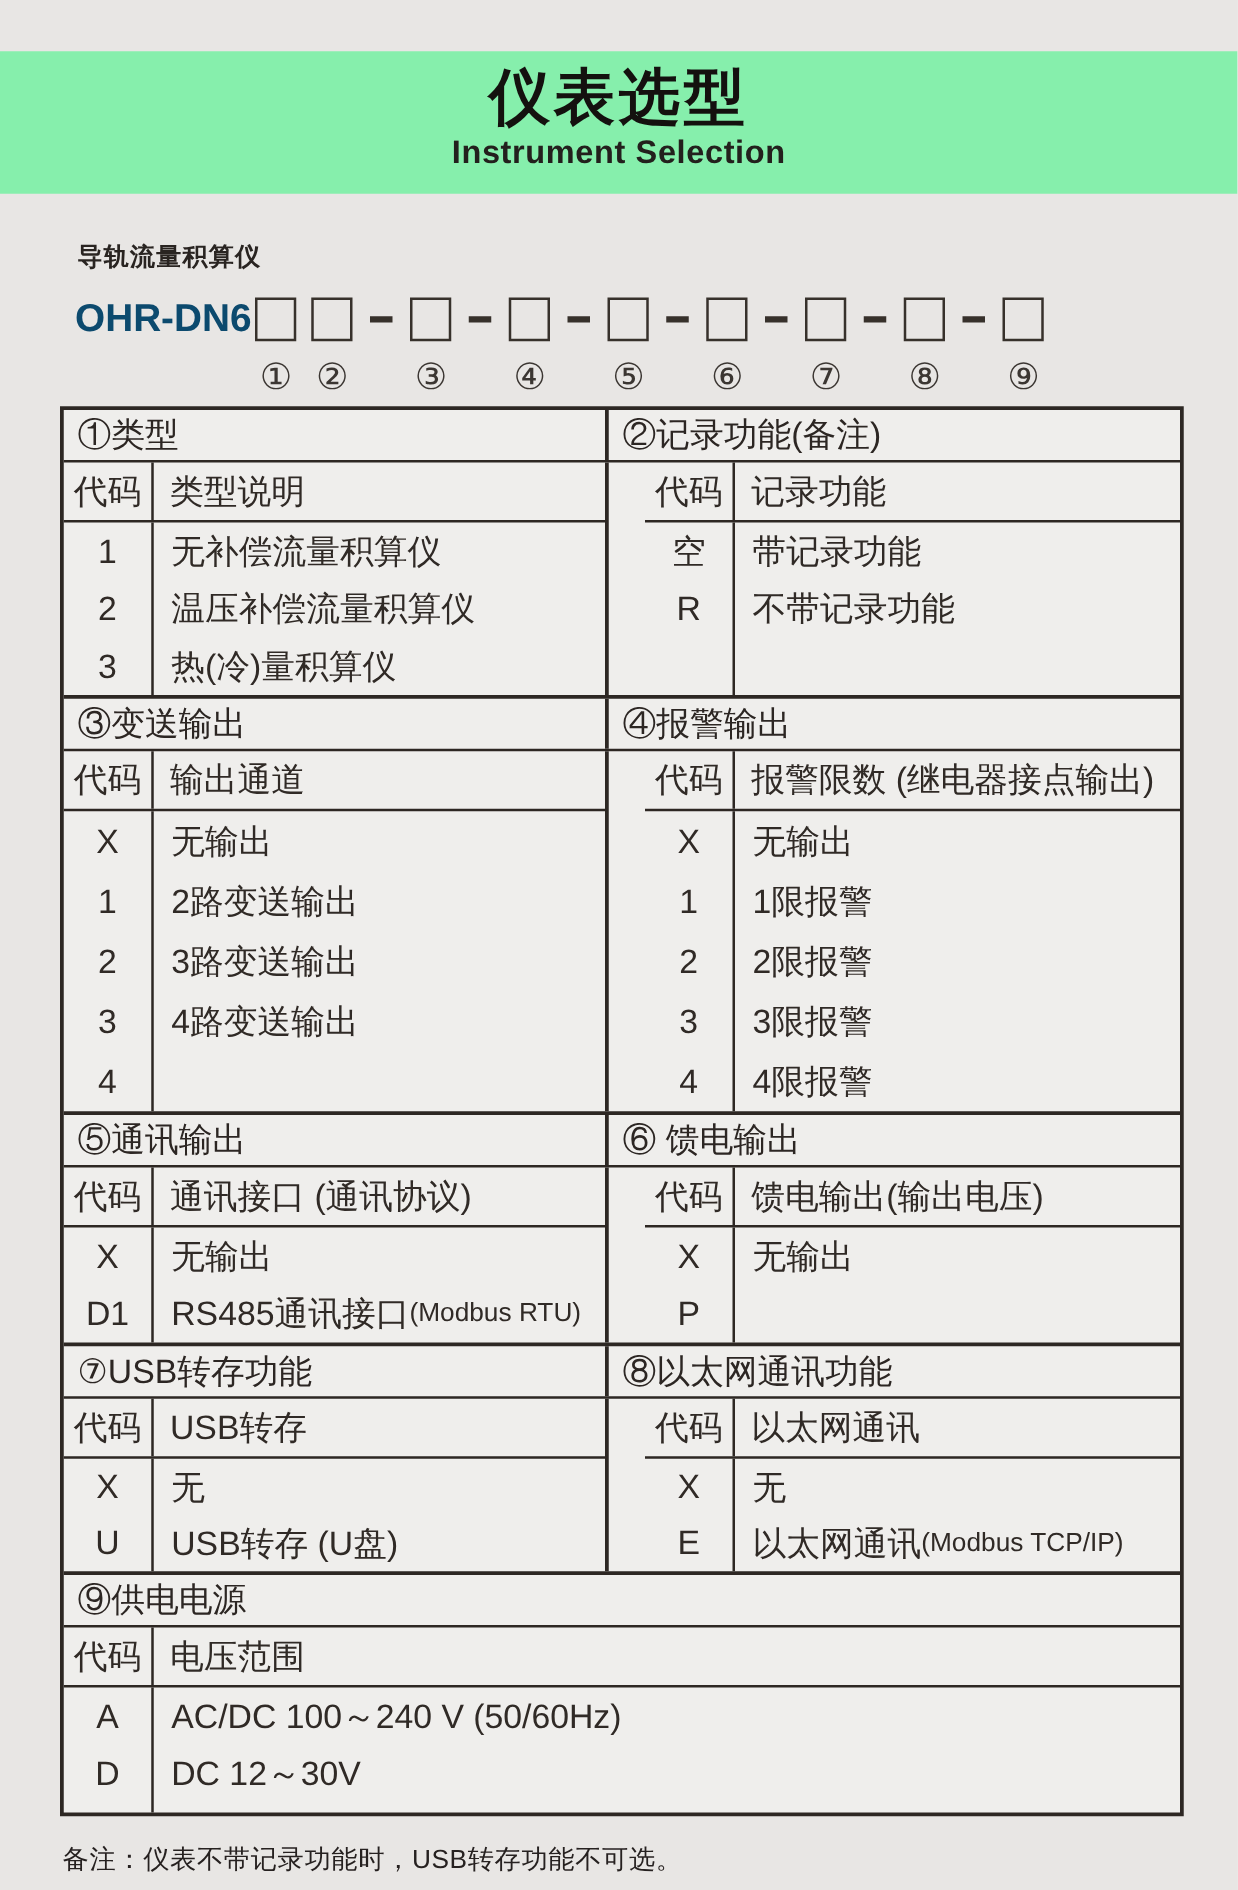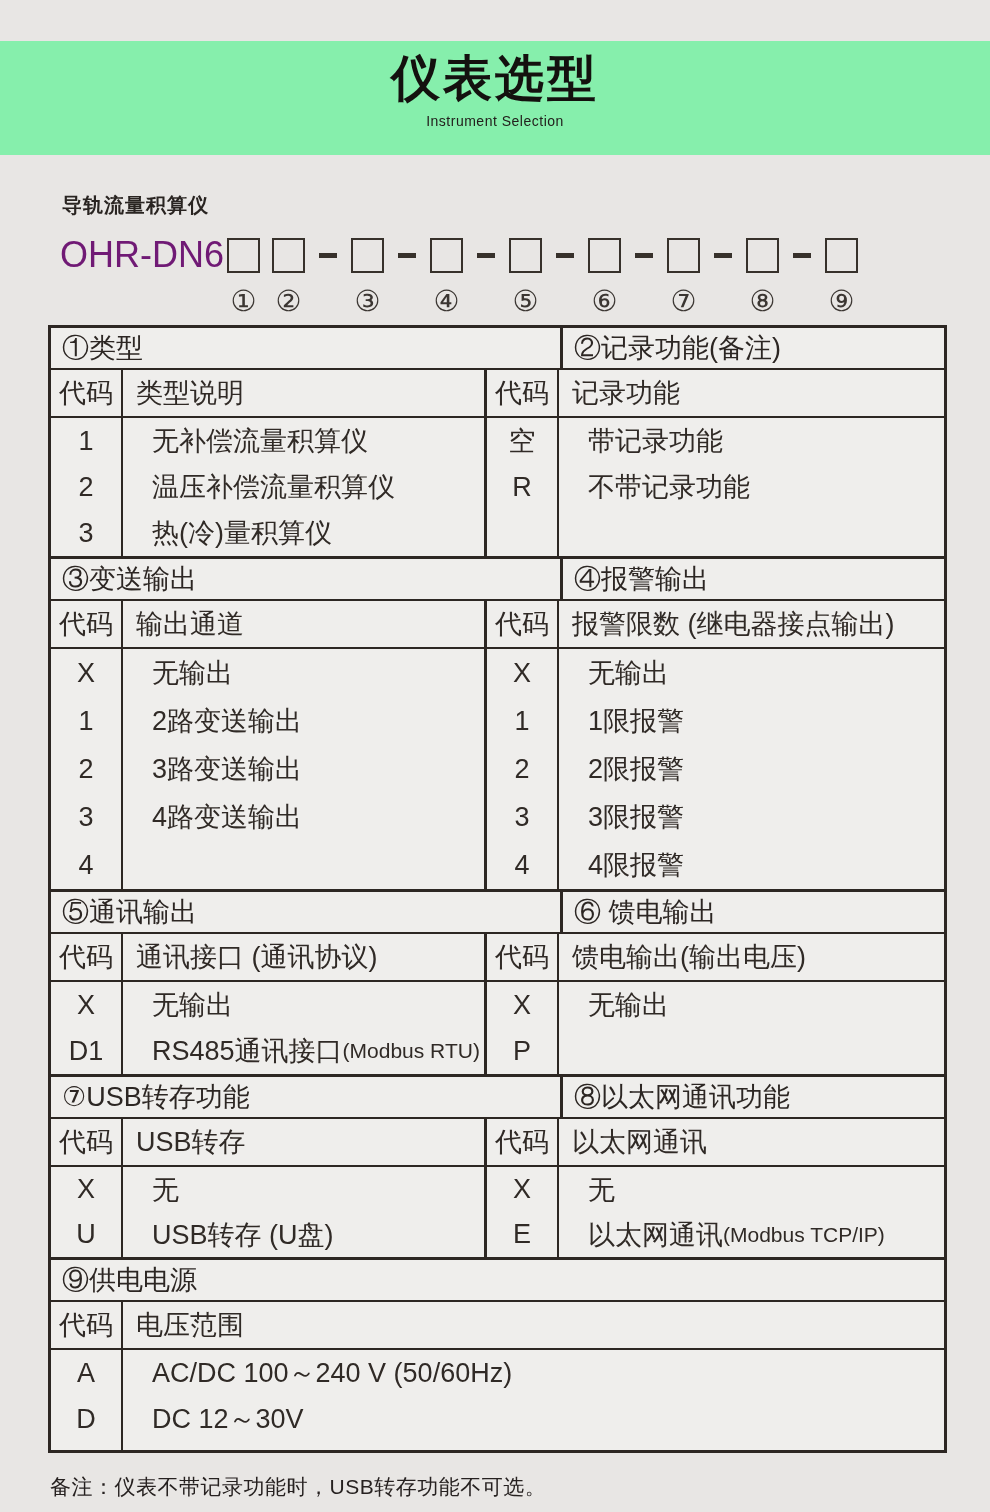--- a/index.html
+++ b/index.html
@@ -14,33 +14,33 @@
   }
   
   .banner{
     position:absolute;top:41px;left:0;width:990px;height:114px;
     background:#86efac;text-align:center;
   }
   .banner-title{
     margin-top:6px;font-size:49px;font-weight:bold;color:#14110f;letter-spacing:3px;line-height:62px;
   }
   .banner-subtitle{
-    font-size:14px;color:#23201d;line-height:24px;letter-spacing:0.5px;
+    font-size:26px;color:#23201d;line-height:24px;letter-spacing:0.5px;font-weight:bold;
   }
   
   .product-name{
     position:absolute;left:62px;top:192px;
     font-size:20px;font-weight:600;color:#292421;letter-spacing:1px;
   }
   .model-row{
     position:absolute;left:60px;top:238px;
     display:flex;align-items:flex-start;
   }
   .model-prefix{
-    font-size:36px;font-weight:400;line-height:34px;color:#701a75;letter-spacing:0px;margin-right:3px;
+    font-size:31px;font-weight:700;line-height:34px;color:#0c4a6e;letter-spacing:0px;margin-right:3px;
   }
   .slot{display:inline-flex;flex-direction:column;align-items:center;}
   .slot + .slot{margin-left:12px;}
   .slot-box{
     width:29px;height:31px;border:2px solid #37312b;background:transparent;
   }
   .slot-num{
     margin-top:13px;font-size:29px;line-height:30px;
     font-family:"DejaVu Serif", serif;color:#3b3632;
   }
@@ -53,41 +53,41 @@
     border:3px solid #2d2723;background:#efeeec;
     box-sizing:border-box;
   }
   .section{display:block;}
   .section:not(:first-child){border-top:3px solid #2d2723;}
   .band{display:flex;border-bottom:2px solid #2d2723;}
   .band-cell{
     height:40px;display:flex;align-items:center;
     padding-left:11px;font-size:27px;color:#2c2623;box-sizing:border-box;
   }
-  .band-cell.left{width:512px;border-right:3px solid #2d2723;flex:none;}
+  .band-cell.left{width:436px;border-right:3px solid #2d2723;flex:none;}
   .band-cell.right{flex:1;}
   .band-cell.single{width:100%;}
-  .sec-body{display:flex;align-items:stretch;}
+  .sec-body{display:flex;align-items:stretch;gap:29px;}
   .half{display:flex;flex-direction:column;box-sizing:border-box;}
   .half.left{width:436px;border-right:3px solid #2d2723;flex:none;}
   .half.right{flex:1;}
   .colhead{display:flex;border-bottom:2px solid #2d2723;height:46px;flex:none;}
   .colhead .code-h{
     width:70px;flex:none;border-right:2px solid #2d2723;
     display:flex;align-items:center;justify-content:center;font-size:27px;
   }
   .colhead .desc-h{
     flex:1;display:flex;align-items:center;padding-left:13px;font-size:27px;
   }
   .databox{display:flex;flex:1;}
   .codecol{width:70px;flex:none;border-right:2px solid #2d2723;display:flex;flex-direction:column;}
   .desccol{flex:1;display:flex;flex-direction:column;}
   .cell{height:46px;display:flex;align-items:center;font-size:27px;flex:none;box-sizing:border-box;}
   .codecol .cell{justify-content:center;}
-  .desccol .cell{padding-left:29px;white-space:nowrap;}
+  .desccol .cell{padding-left:14px;white-space:nowrap;}
   .small{font-size:21px;}
   .sec-b .cell{height:48px;}
   .sec-d .cell{height:45px;}
   .sec-e .databox{min-height:100px;}
   
   .note{
     position:absolute;left:50px;top:1444px;
     font-size:21px;color:#262120;letter-spacing:0.5px;margin-top:29px;
   }
 </style>

